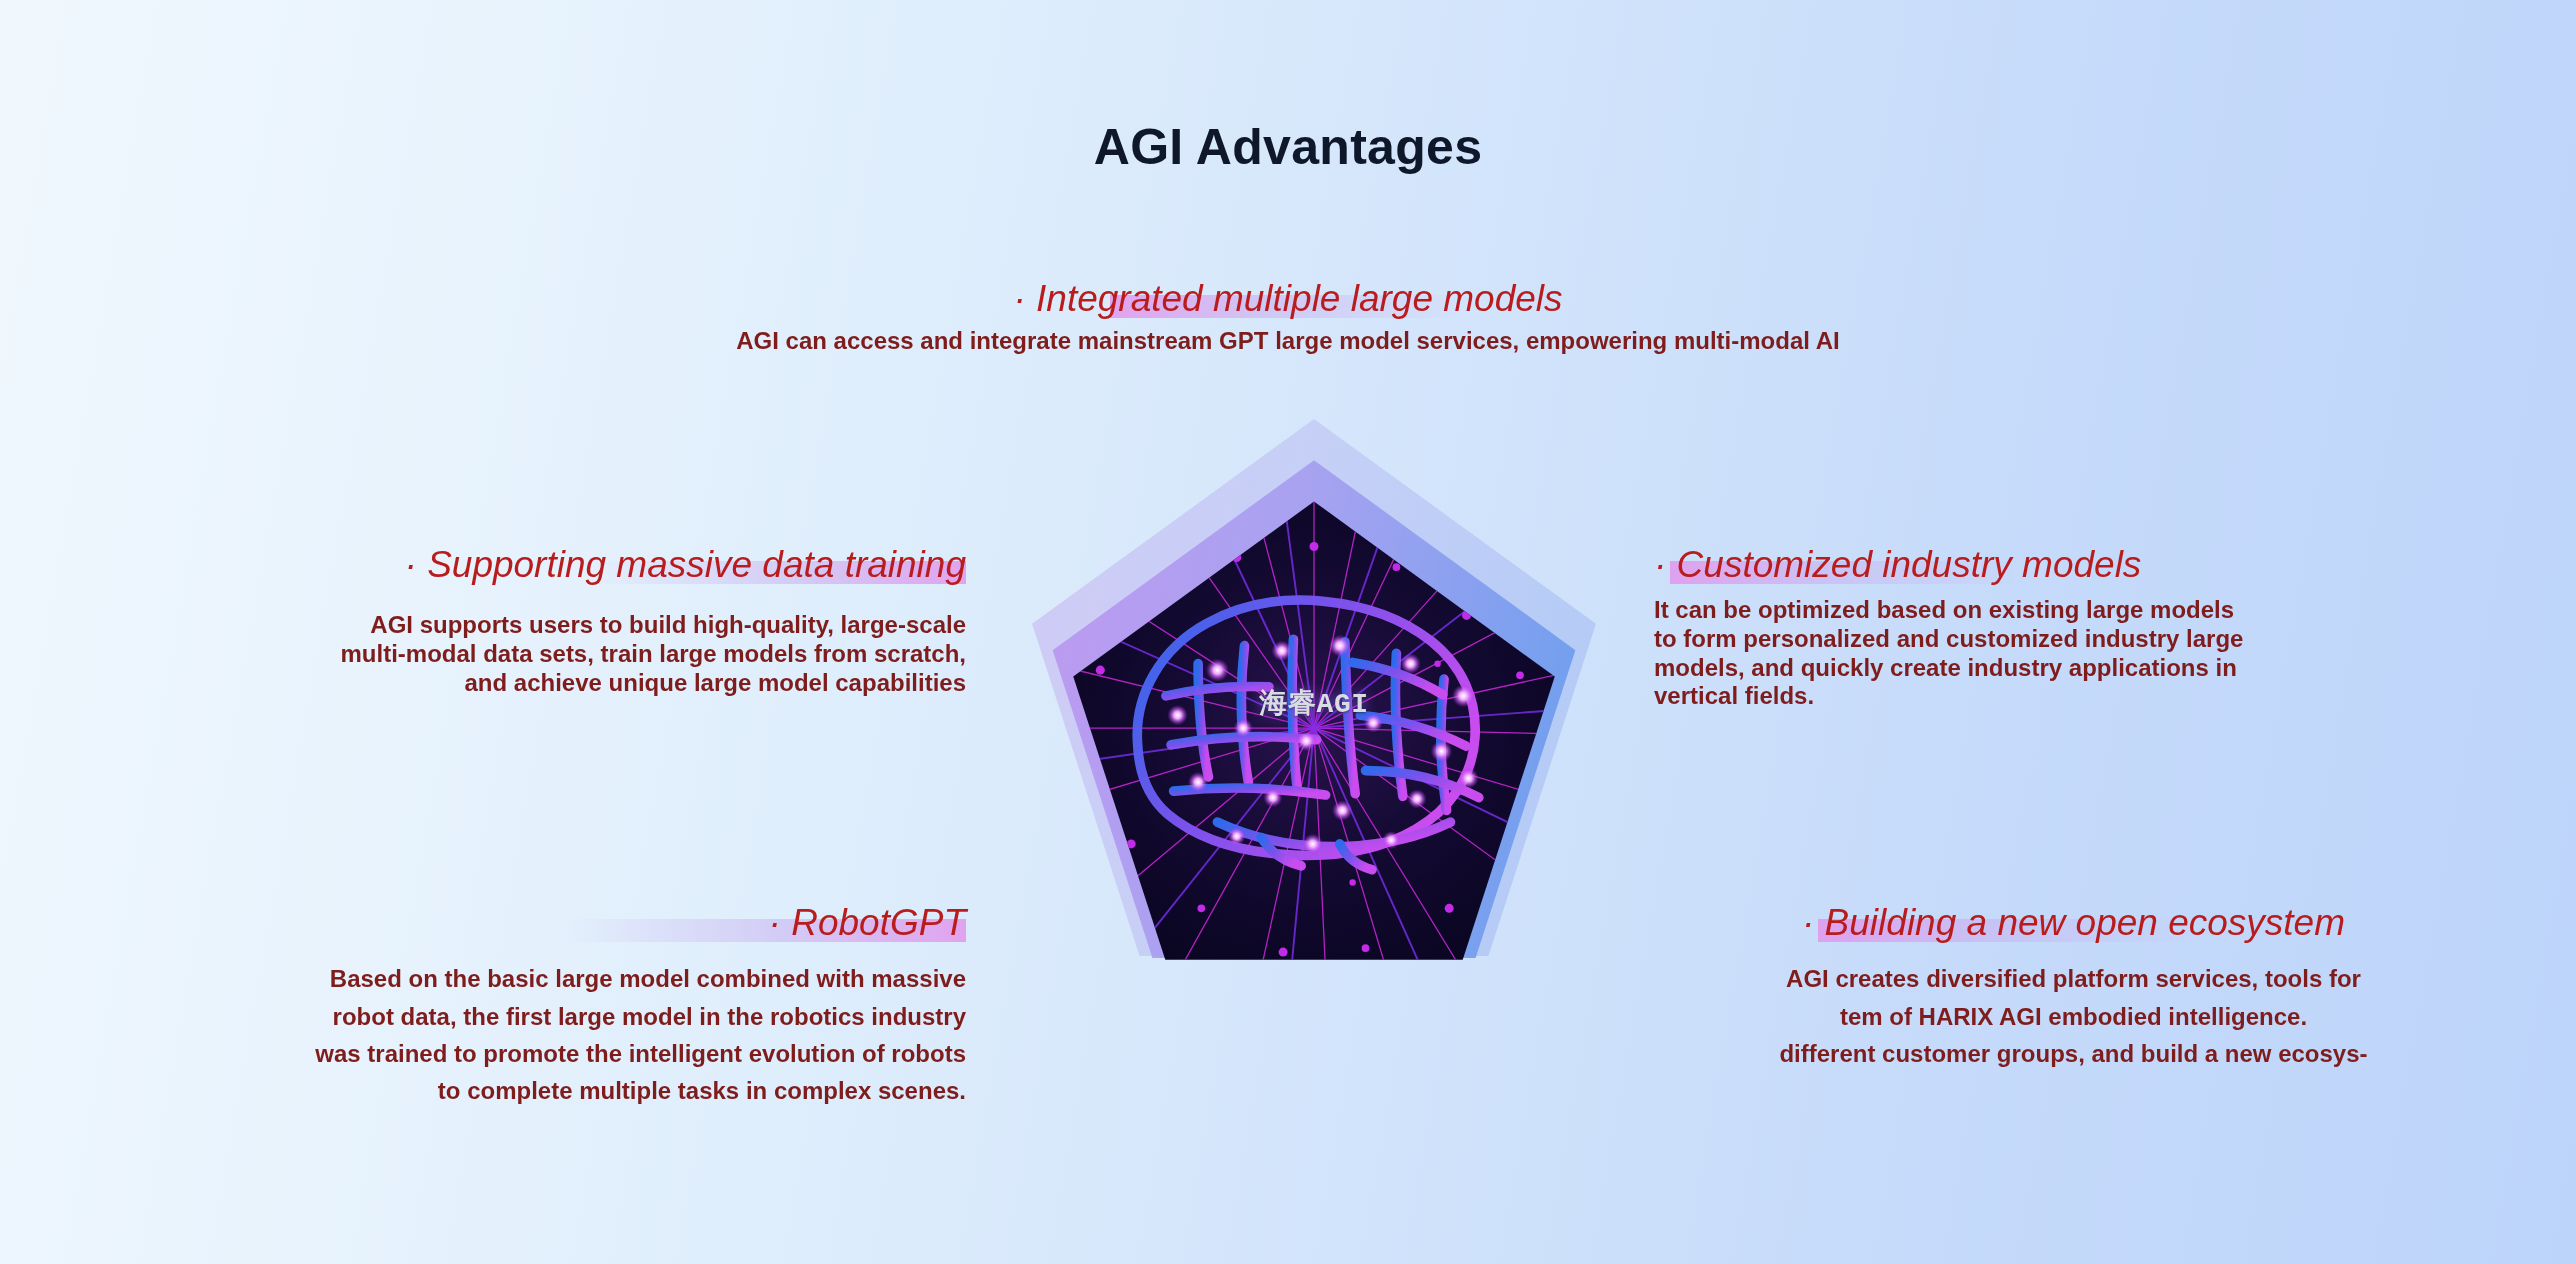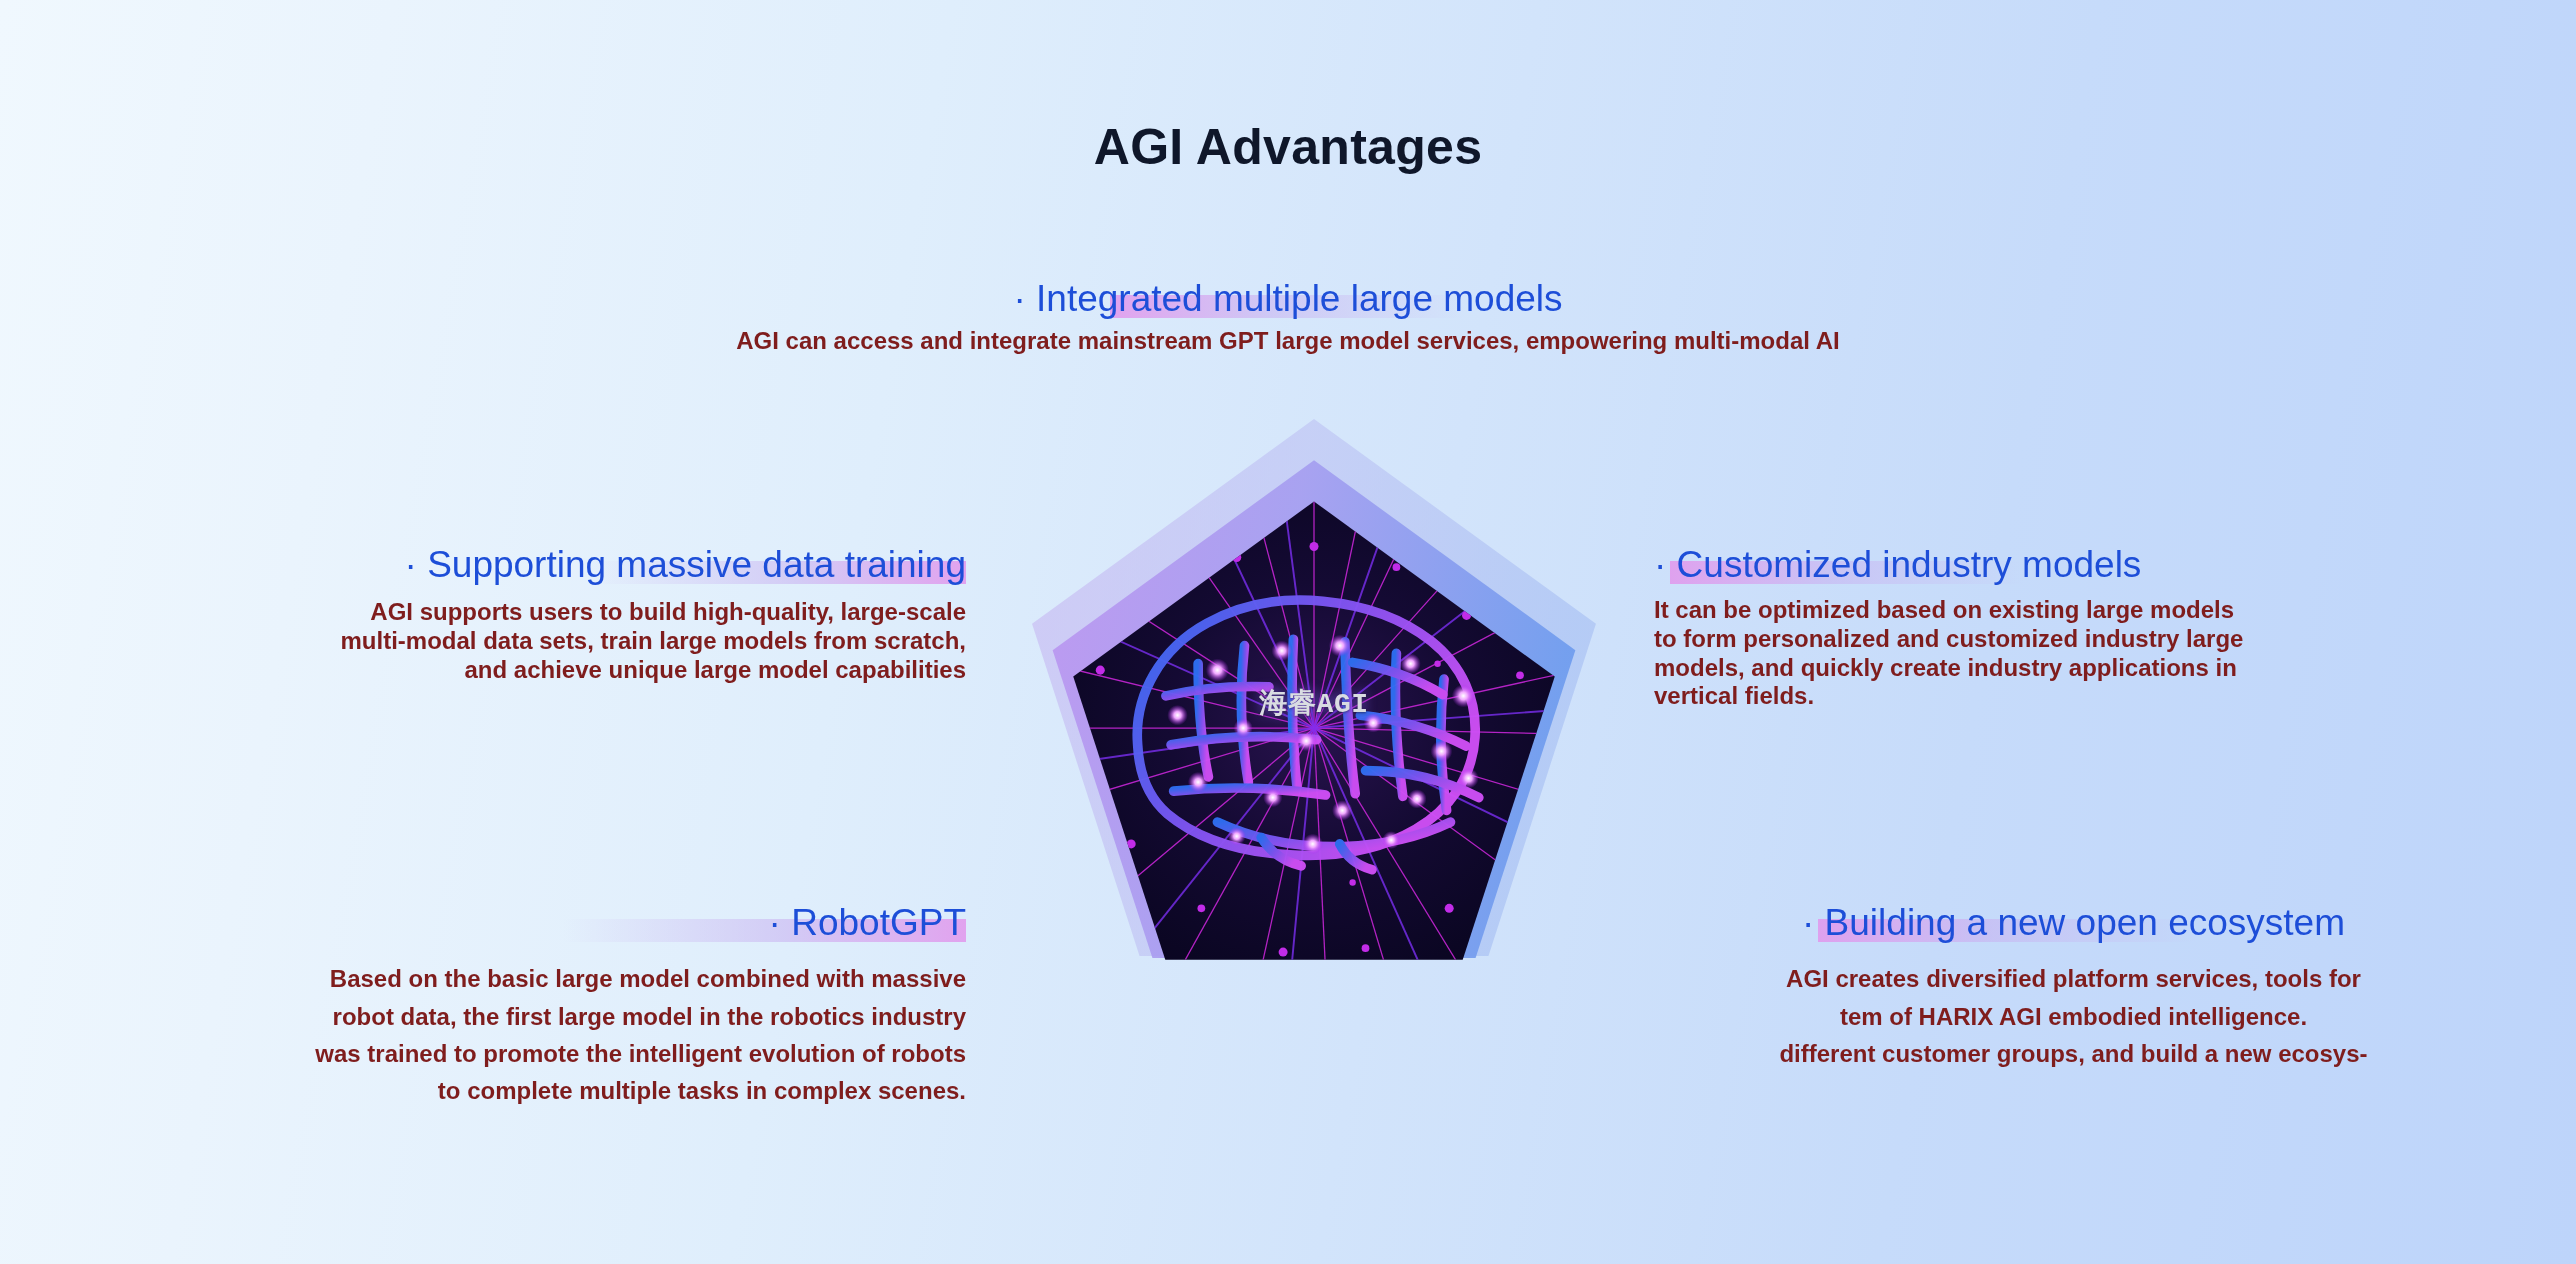--- a/index.html
+++ b/index.html
@@ -16,39 +16,39 @@
     position:absolute; top:118px; left:0; width:2576px;
     text-align:center;
     font-size:50px; font-weight:700; letter-spacing:0.3px;
     color:#0f172a;
   }
 
   
   .block{ position:absolute; }
   .head{
     position:relative; display:inline-block;
-    font-size:37px; font-weight:400; color:#1d4ed8;
-    white-space:nowrap; line-height:1.16;
+    font-size:37px; font-weight:400; color:#b91c1c;
+    white-space:nowrap; line-height:1.16;font-style:italic;
   }
   .head .hl{
     position:absolute; left:0; right:0; bottom:2.6px; height:23px;
     z-index:0; pointer-events:none;
   }
   .head .txt{ position:relative; z-index:1; }
   .hl-l2r{ background:linear-gradient(90deg, rgba(226,150,236,.85) 0%, rgba(200,175,240,.55) 45%, rgba(188,205,248,0) 100%); }
   .hl-r2l{ background:linear-gradient(270deg, rgba(226,150,236,.85) 0%, rgba(200,175,240,.55) 45%, rgba(188,205,248,0) 100%); }
   .body-txt{ font-size:24px; line-height:1.20; color:#7f1d1d; font-weight:700; }
   .body-txt.loose{ line-height:1.55; }
 
   
   #blk-top      { top:278px;  left:0; width:2576px; text-align:center; }
   #blk-top .body-txt{ margin-top:6.4px; }
 
   #blk-left-mid { top:544px;  left:39px; width:927px; text-align:right; }
-  #blk-left-mid .body-txt{ margin-top:11px; }
+  #blk-left-mid .body-txt{ margin-top:24px; }
 
   #blk-right-mid{ top:544px;  left:1654px; width:857px; text-align:left; }
   #blk-right-mid .body-txt{ margin-top:9px; }
 
   #blk-left-bot { top:902px; left:39px; width:927px; text-align:right; }
   #blk-left-bot .body-txt{ margin-top:15.5px; }
 
   #blk-right-bot{ top:902px; left:1642px; width:863px; text-align:center; }
   #blk-right-bot .body-txt{ margin-top:15.5px; }
 

